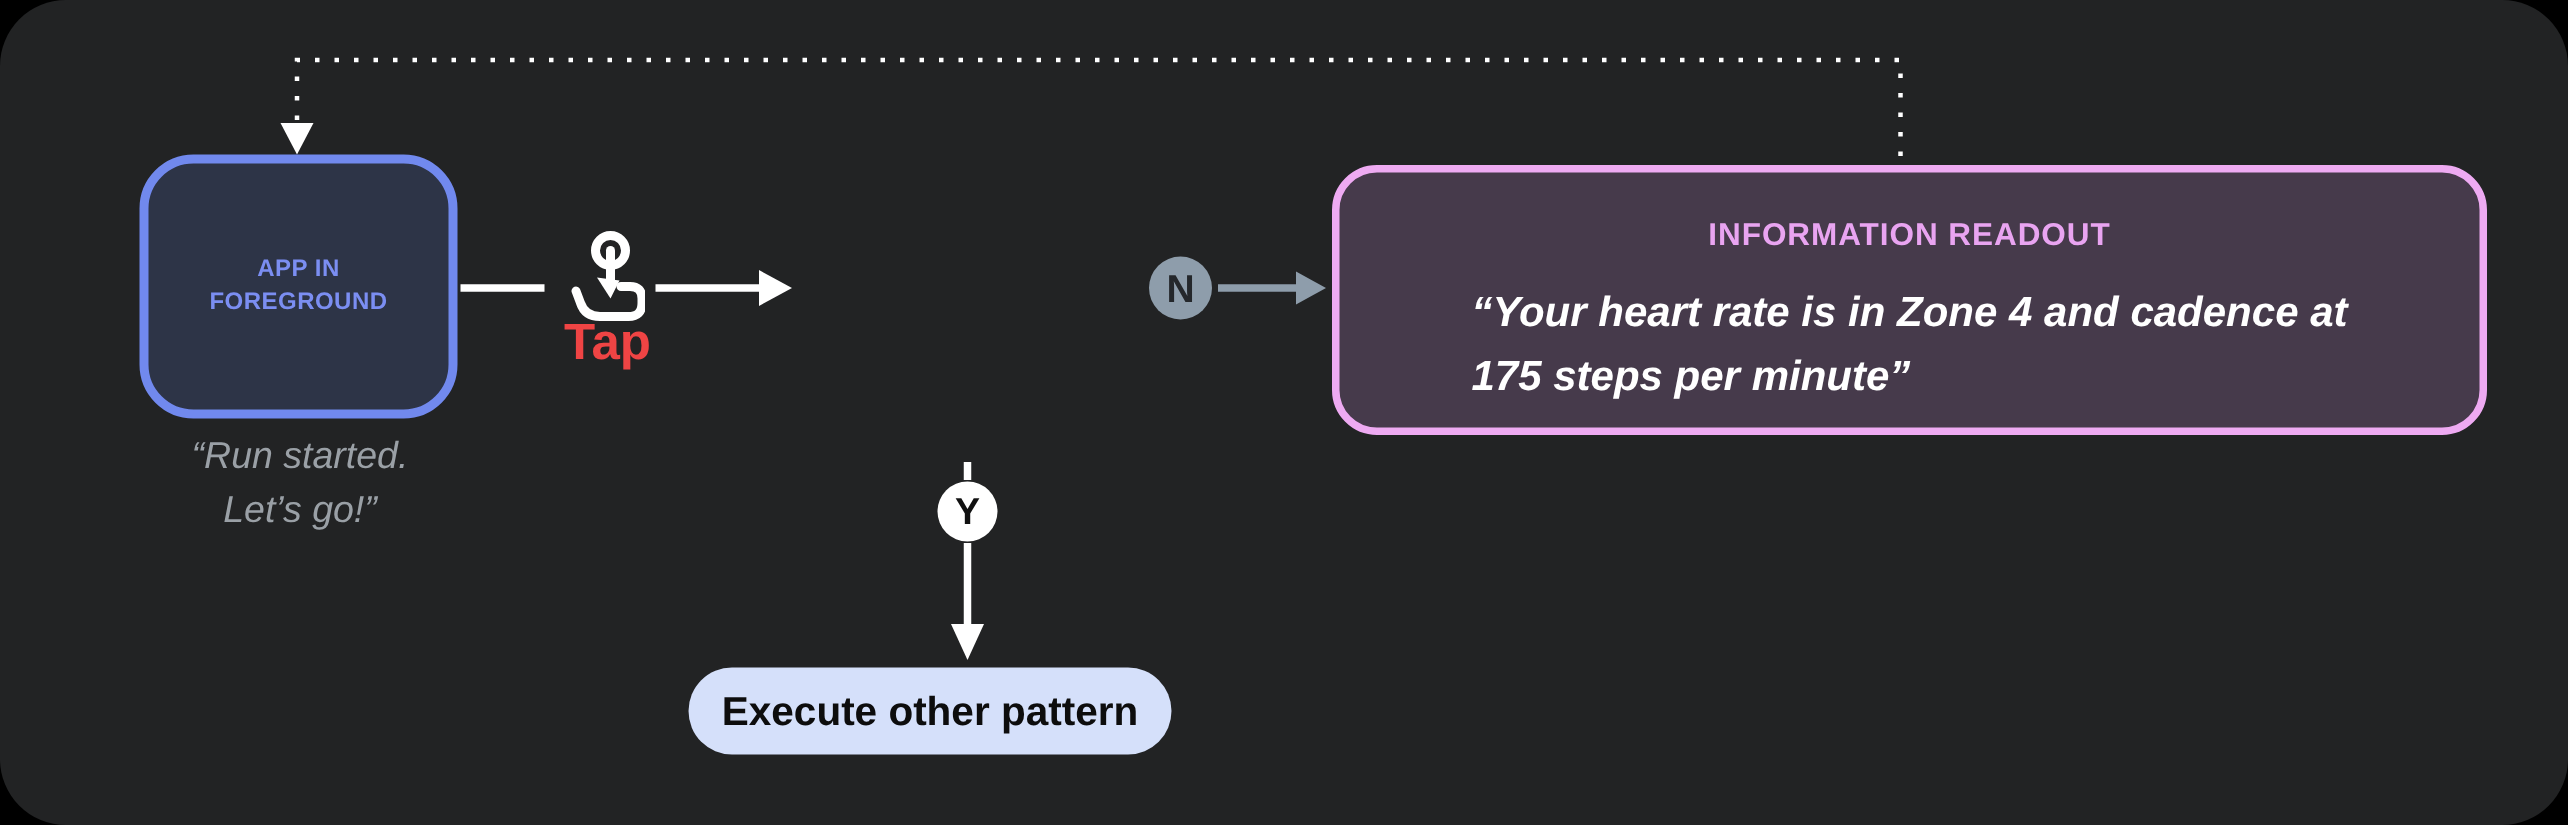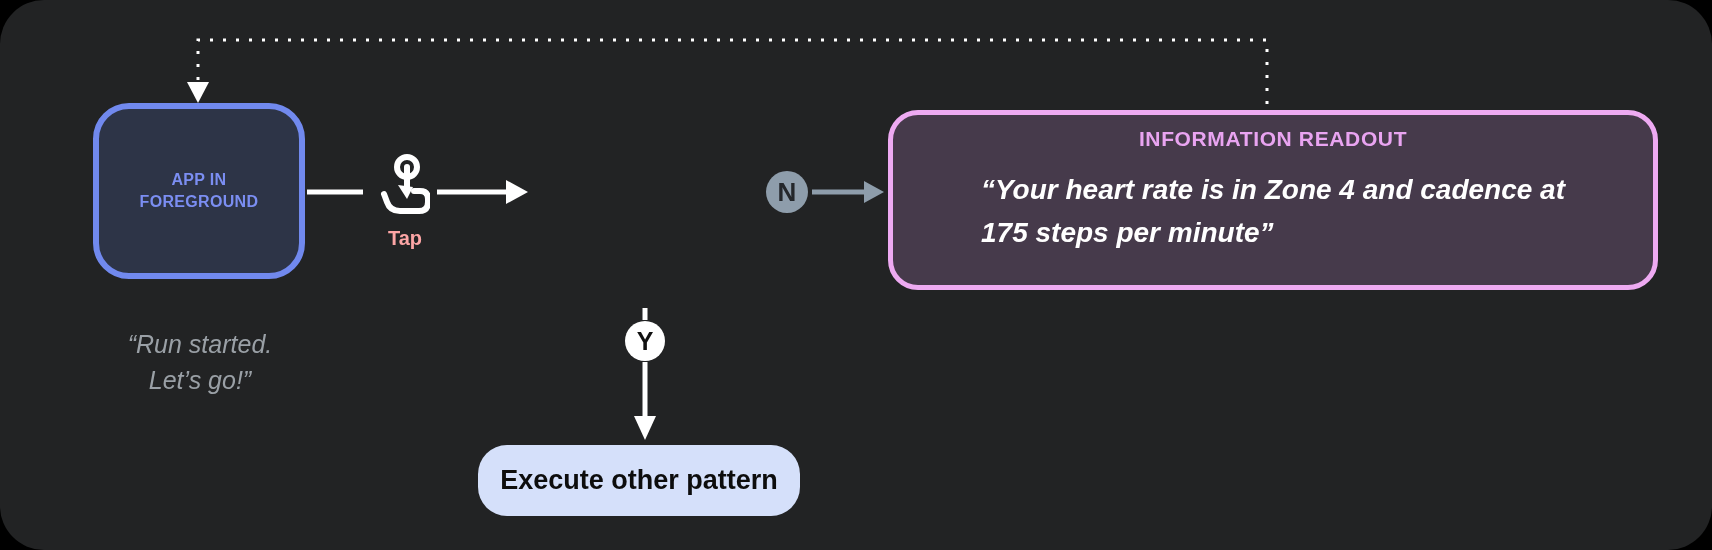--- a/index.html
+++ b/index.html
@@ -20,46 +20,46 @@
   .abs{position:absolute;}
   .pre{white-space:pre-line;}
 
   .app-box{left:93px;top:103px;width:212px;height:176px;background:var(--app-box-bg);
            border:6px solid var(--app-box-border);border-radius:36px;
            display:flex;align-items:center;justify-content:center;text-align:center;}
   .app-box-label{color:var(--app-box-text);font-weight:bold;font-size:16px;
                  line-height:1.35;letter-spacing:.02em;}
 
   .quote{left:50px;top:286px;width:300px;text-align:center;color:var(--quote-text);
-         font-style:italic;font-size:25px;line-height:1.45;margin-top:40px;}
+         font-style:italic;font-size:25px;line-height:1.45;}
 
   .tap-icon{left:374px;top:153px;width:56px;height:72px;}
-  .tap-label{left:357px;top:227px;width:96px;text-align:center;color:#fca5a5;
-             font-weight:bold;font-size:20px;}
+  .tap-label{left:357px;top:209px;width:96px;text-align:center;color:#ef4444;
+             font-weight:bold;font-size:34px;}
 
   .diamond-wrap{left:527px;top:74px;width:236px;height:236px;}
   .diamond-shape{position:absolute;left:34px;top:34px;width:167px;height:167px;
                  background:var(--diamond-bg);border-radius:10px;transform:rotate(45deg);}
   .diamond-label{position:absolute;inset:0;display:flex;align-items:center;justify-content:center;
                  text-align:center;color:var(--diamond-text);font-weight:bold;font-size:19px;line-height:1.25;}
 
   .badge{border-radius:50%;display:flex;align-items:center;justify-content:center;font-weight:800;}
   .n-badge{left:766px;top:171px;width:42px;height:42px;background:var(--n-badge);
            color:var(--n-text);font-size:26px;}
   .y-badge{left:625px;top:321px;width:40px;height:40px;background:#ffffff;
            color:#111;font-size:25px;}
 
   .info-box{left:888px;top:110px;width:770px;height:180px;background:var(--info-box-bg);
             border:5px solid var(--info-box-border);border-radius:30px;
-            display:flex;flex-direction:column;align-items:center;padding-top:12px;}
+            display:flex;flex-direction:column;align-items:center;padding-top:30px;}
   .info-title{color:var(--info-title);font-weight:bold;font-size:21px;letter-spacing:.03em;text-align:center;}
   .info-body{margin-top:17px;color:var(--info-text);font-weight:bold;font-style:italic;
              font-size:28px;line-height:1.55;}
 
-  .pill{left:478px;top:445px;width:322px;height:71px;background:var(--pill-bg);
+  .pill{left:459px;top:445px;width:322px;height:58px;background:var(--pill-bg);
         border-radius:29px;display:flex;align-items:center;justify-content:center;}
   .pill-label{color:var(--pill-text);font-weight:bold;font-size:27px;}
 
   svg.layer{position:absolute;left:0;top:0;width:1712px;height:550px;pointer-events:none;}
 </style>
 </head>
 <body>
 
 <div class="panel">
 

